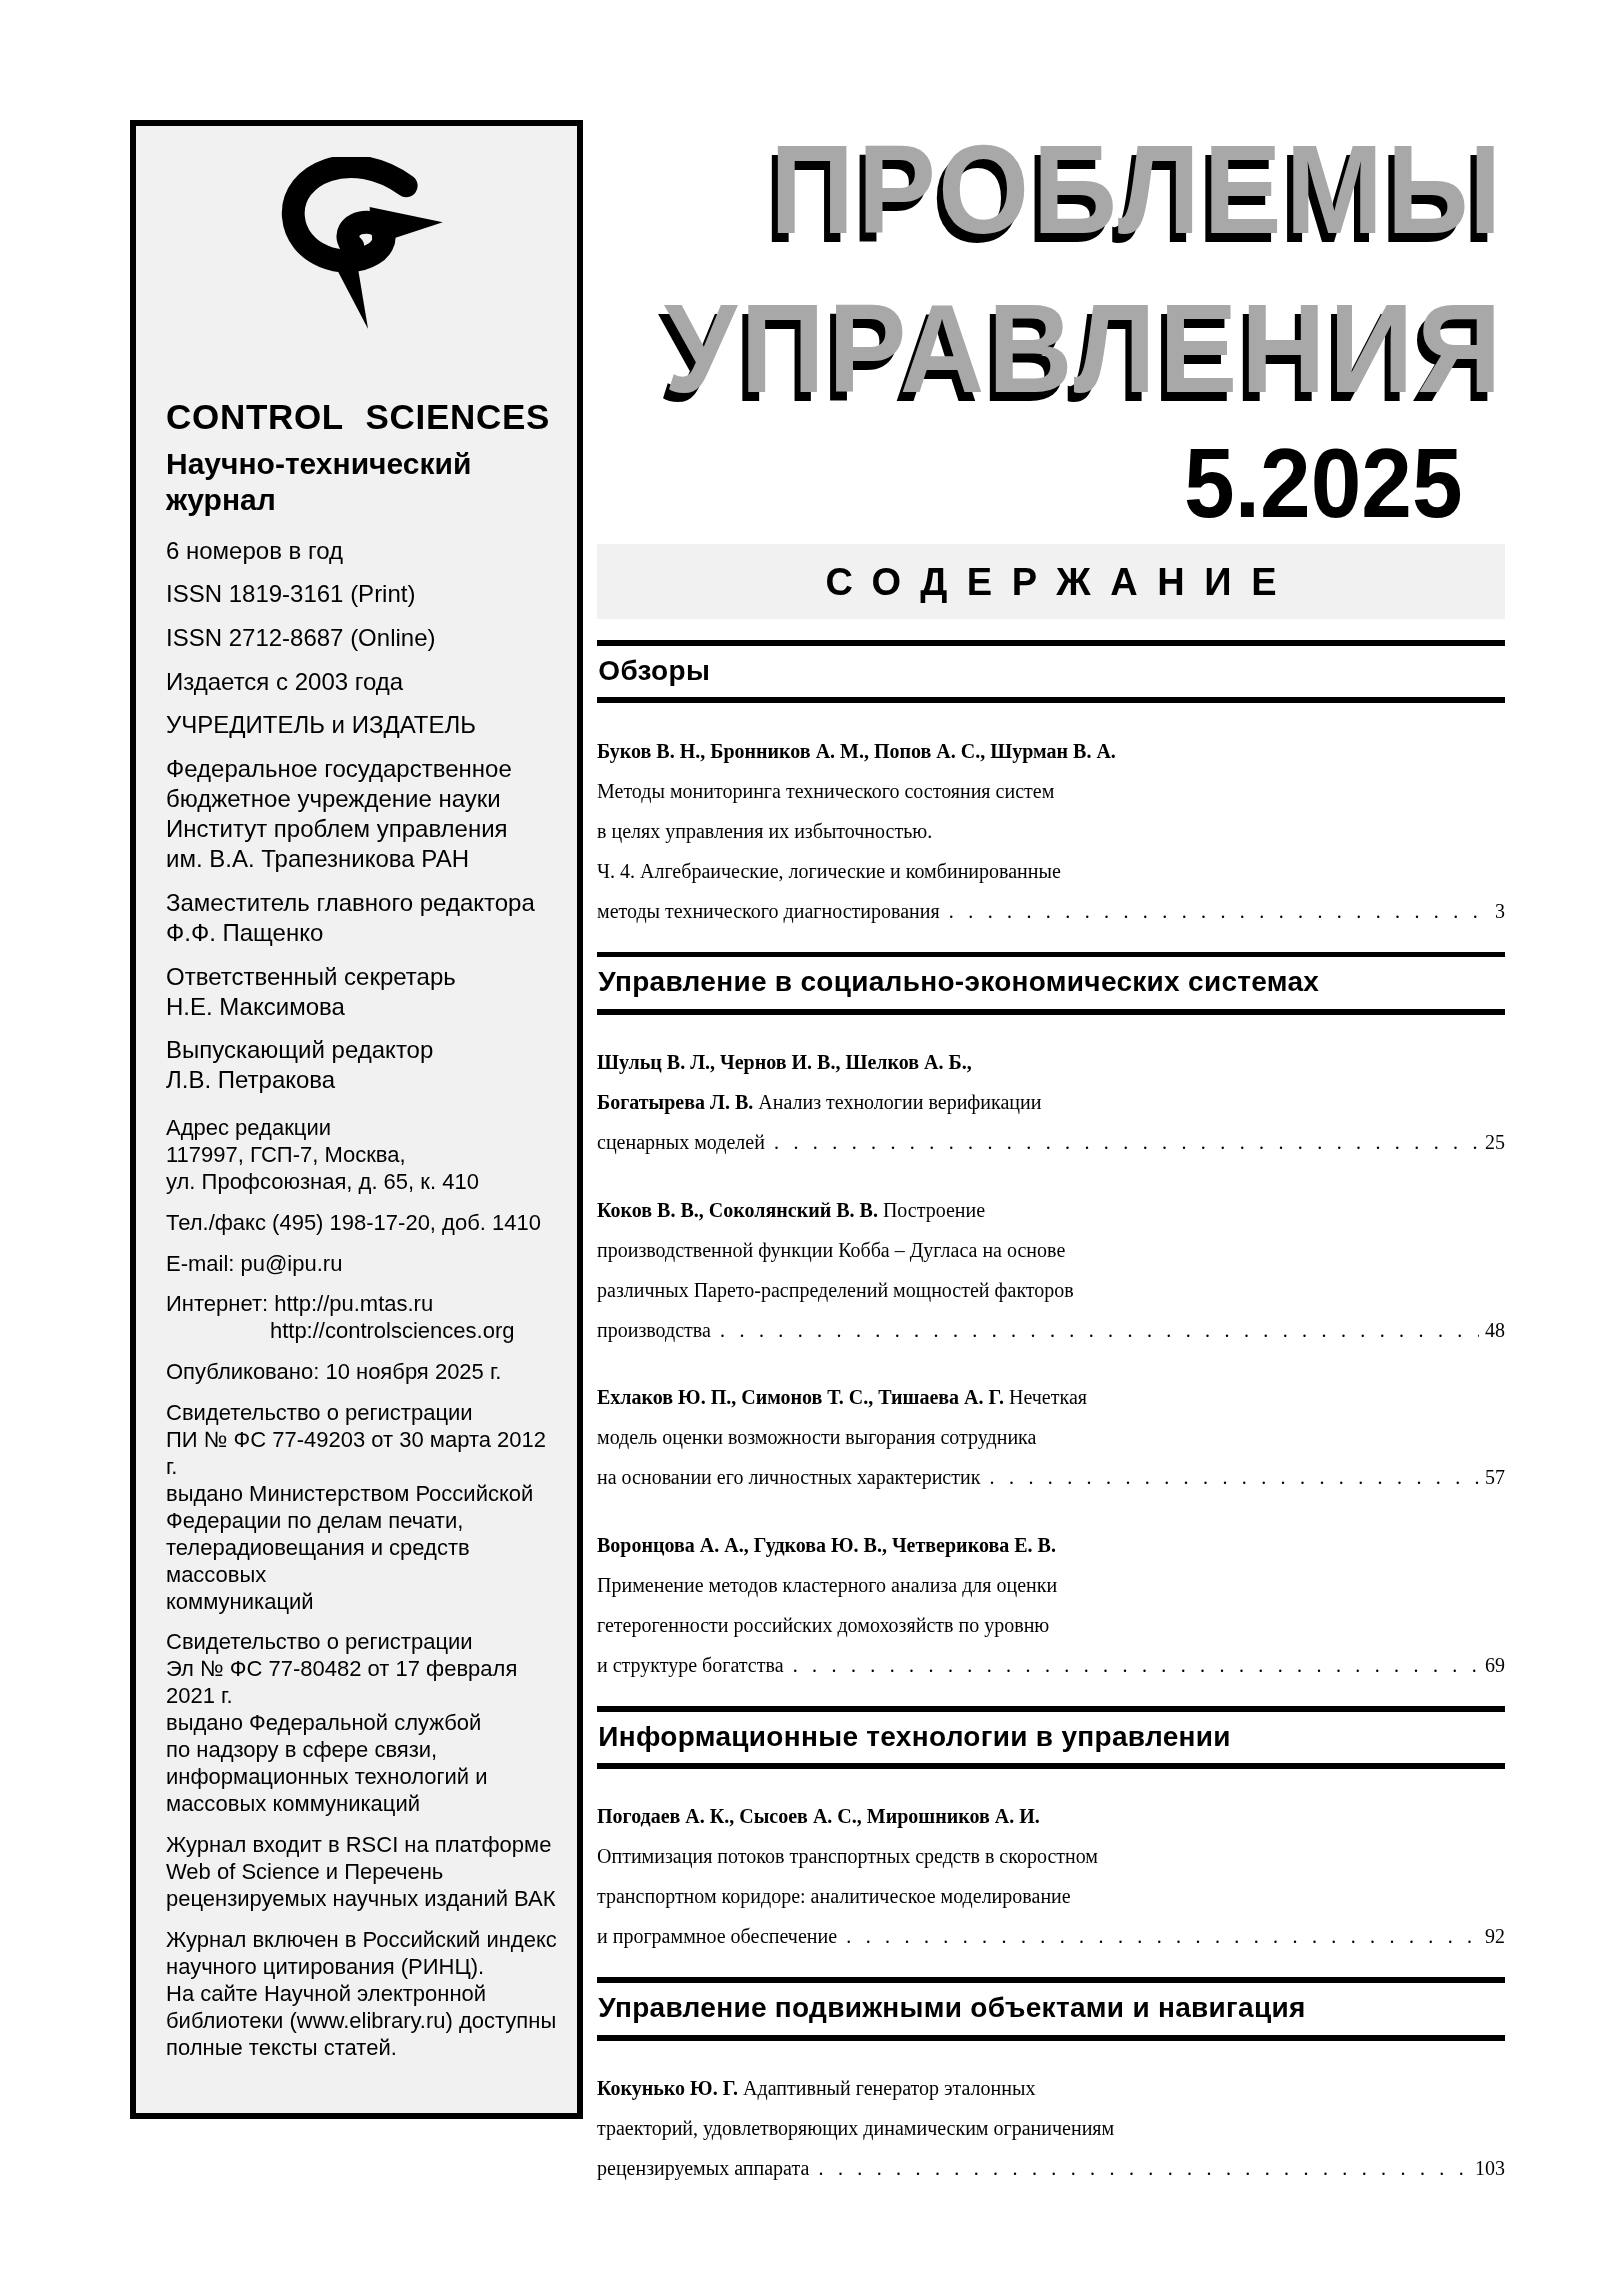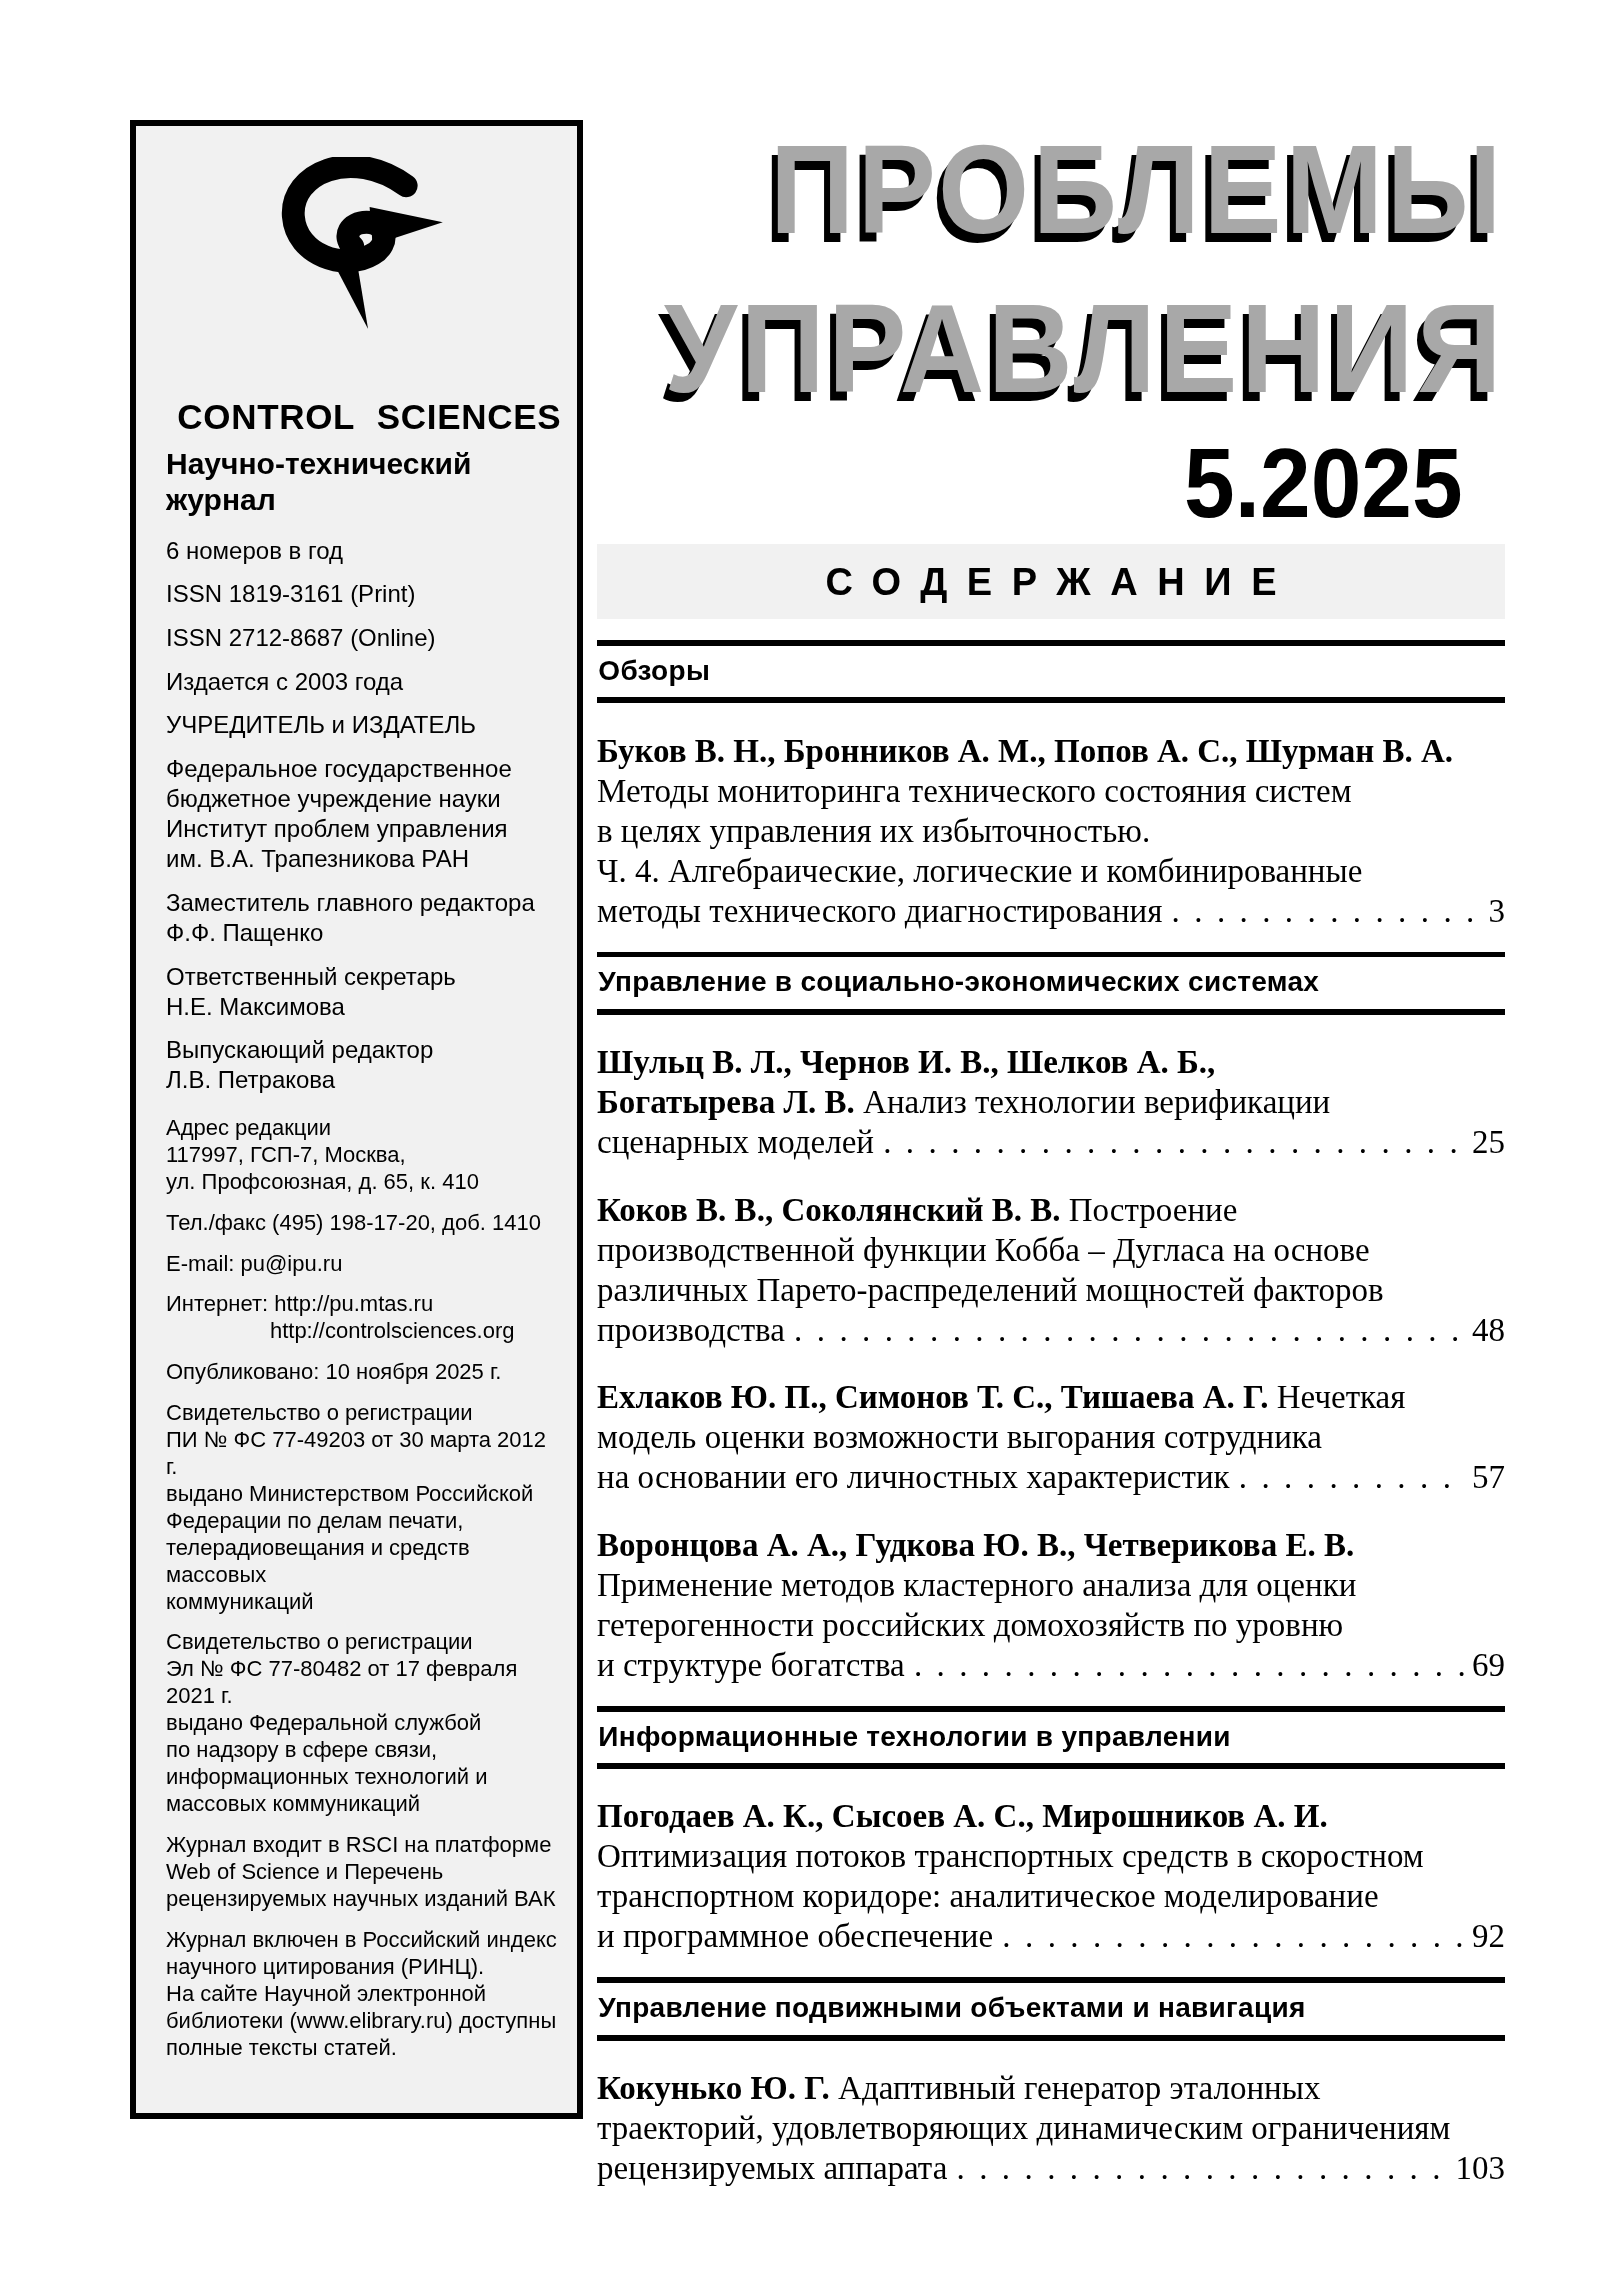--- a/index.html
+++ b/index.html
@@ -12,21 +12,21 @@
 
   
   .sidebar{
     position:absolute;left:130px;top:120px;width:453px;height:1999px;
     box-sizing:border-box;border:6.5px solid #000;background:#f1f1f1;
     padding:27.5px 15.7px 19.6px 30px;overflow:hidden;
   }
   .logo-wrap{text-align:center;margin:3.9px 0 22px 0;}
   .sb-title{
     font-family:"Liberation Sans",sans-serif;font-weight:bold;font-size:35px;line-height:1.15;
-    text-align:right;word-spacing:11.8px;letter-spacing:0.7px;
+    text-align:left;word-spacing:11.8px;letter-spacing:0.7px;
   }
   .sb-subtitle{
     font-family:"Liberation Sans",sans-serif;font-weight:bold;font-size:30px;line-height:1.22;
     white-space:pre-line;margin-top:7.9px;
   }
   .sb-block{white-space:pre-wrap;margin-top:13.7px;}
   .sb-bold .sb-block{font-weight:normal;font-size:24px;line-height:30px;}
   .sb-reg .sb-block{font-weight:normal;font-size:22px;line-height:27px;}
   .sb-bold{margin-top:17px;}
   .sb-reg{margin-top:19px;}
@@ -53,21 +53,21 @@
     font-size:38px;line-height:1;letter-spacing:19.6px;text-indent:19.6px;
     padding:19.6px 0 17.7px 0;
   }
   .sec{margin-top:21px;}
   .sec .rule{height:5.9px;background:#000;}
   .sec .sec-title{
     font-family:"Liberation Sans",sans-serif;font-weight:bold;
     font-size:28px;line-height:1;padding:11px 0 12.4px 1.3px;letter-spacing:0.3px;
   }
   .art{
-    font-family:"Liberation Serif",serif;font-size:33px;line-height:40px;
+    font-family:"Liberation Serif",serif;font-size:20px;line-height:40px;
     white-space:pre-line;margin-top:27.5px;
   }
   .art .au{font-weight:bold;}
   .art .lr{display:flex;align-items:center;white-space:normal;}
   .art .lt{white-space:nowrap;}
   .art .dots{
     flex:1;overflow:hidden;white-space:nowrap;letter-spacing:14.4px;
     margin:0 6.5px 0 9.2px;
   }
   .art .pg{white-space:nowrap;}

